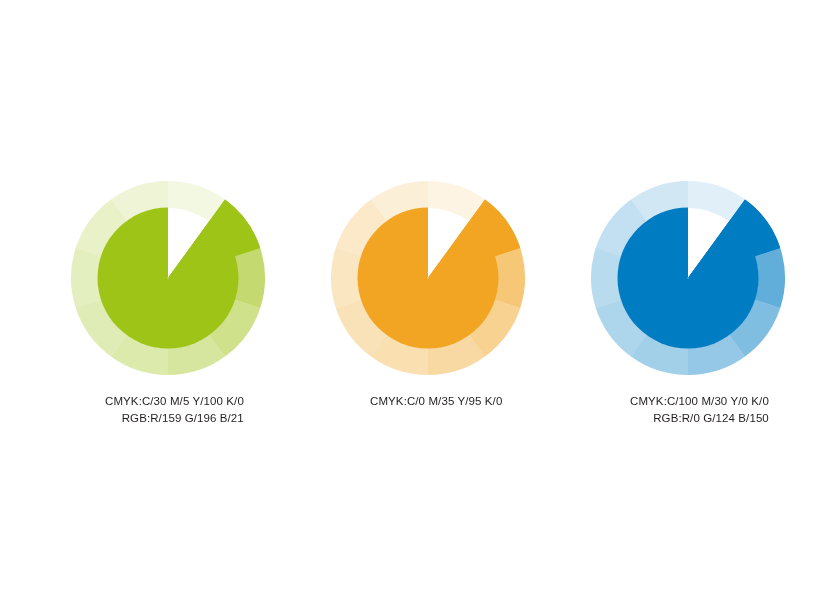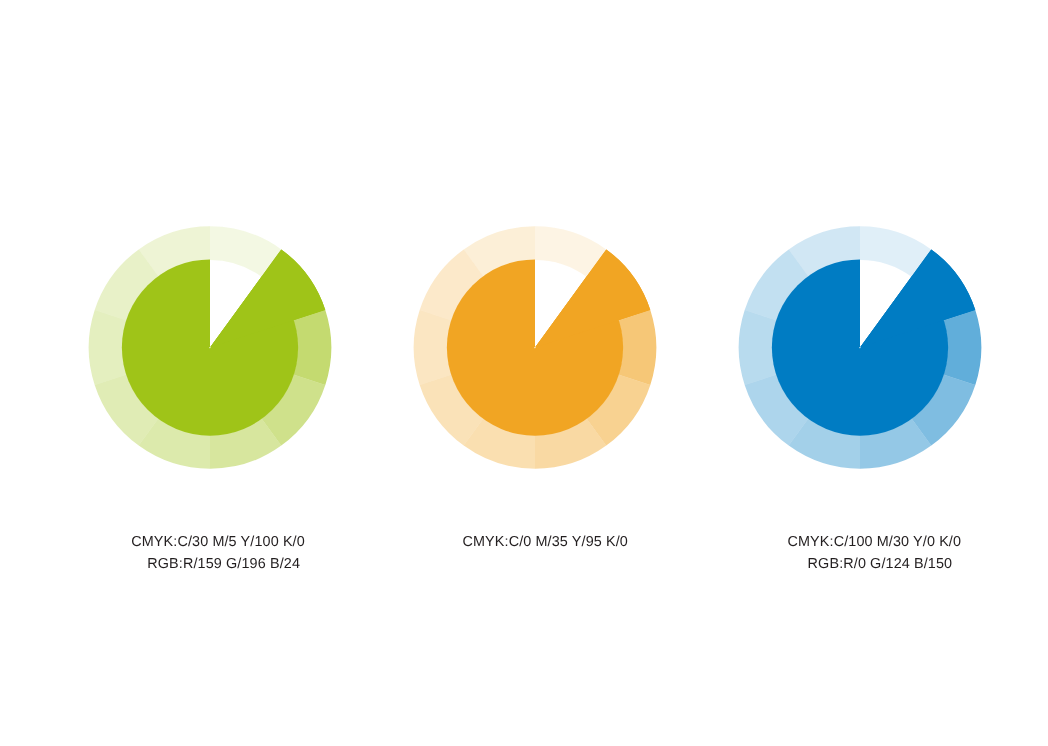--- a/index.html
+++ b/index.html
@@ -28,28 +28,27 @@
     left: 0;
   }
   .swatch-wheel {
     position: absolute;
   }
   .swatch-wheel svg {
     display: block;
   }
   .swatch-caption {
     position: absolute;
-    text-align: center;
+    text-align: right;
     color: #231f20;
     font-family: "Liberation Sans", sans-serif;
     font-size: 11.5px;
     line-height: 17px;
     letter-spacing: 0.1px;
     white-space: nowrap;
-    margin-top: 33px;
   }
   .caption-line {
     display: block;
   }
   .caption-line.indent {
     padding-left: 9px;
   }
 </style>
 </head>
 <body>
@@ -73,21 +72,21 @@
               <clipPath id="core-clip-green">
                 <path d="M 158.36631048153978 17.2892835681303 A 101 101 0 1 1 98.99999999999999 -2 L 99 98.5 A 0.5 0.5 0 1 0 99.29389262614623 98.59549150281252 Z"></path>
               </clipPath>
             </defs>
             <circle cx="99" cy="99" r="70.5" fill="#9fc418" clip-path="url(#core-clip-green)"></circle>
             <path d="M 156.0151694723699 20.5253515456301 A 97 97 0 0 1 191.25248208062987 69.0253515456301 L 99.47552825814758 98.84549150281252 A 0.5 0.5 0 0 0 99.29389262614623 98.59549150281252 Z" fill="#9fc418"></path>
           </svg>
         </div>
         <div class="swatch-caption" style="left: 105px; top: 393px;">
           <span class="caption-line">CMYK:C/30  M/5  Y/100  K/0</span>
-          <span class="caption-line indent">RGB:R/159  G/196  B/24</span>
+          <span class="caption-line indent">RGB:R/159  G/196  B/21</span>
         </div>
       </div>
       <div class="swatch-group">
         <div class="swatch-wheel" style="left: 329px; top: 179px; width: 198px; height: 198px;">
           <svg width="198" height="198" viewBox="0 0 198 198">
             <path d="M 99 2 A 97 97 0 0 1 156.0151694723699 20.5253515456301 L 140.14496766047313 42.36881039375368 A 70 70 0 0 0 99 29 Z" fill="#f1a523" fill-opacity="0.12"></path>
             <path d="M 156.0151694723699 20.5253515456301 A 97 97 0 0 1 191.25248208062987 69.0253515456301 L 99.47552825814758 98.84549150281252 A 0.5 0.5 0 0 0 99.29389262614623 98.59549150281252 Z" fill="#f1a523" fill-opacity="1"></path>
             <path d="M 191.25248208062987 69.0253515456301 A 97 97 0 0 1 191.25248208062987 128.9746484543699 L 165.57395614066075 120.63118960624632 A 70 70 0 0 0 165.57395614066075 77.36881039375368 Z" fill="#f1a523" fill-opacity="0.62"></path>
             <path d="M 191.25248208062987 128.9746484543699 A 97 97 0 0 1 156.0151694723699 177.4746484543699 L 140.14496766047313 155.63118960624632 A 70 70 0 0 0 165.57395614066075 120.63118960624632 Z" fill="#f1a523" fill-opacity="0.5"></path>
             <path d="M 156.0151694723699 177.4746484543699 A 97 97 0 0 1 99 196 L 99 169 A 70 70 0 0 0 140.14496766047313 155.63118960624632 Z" fill="#f1a523" fill-opacity="0.42"></path>

